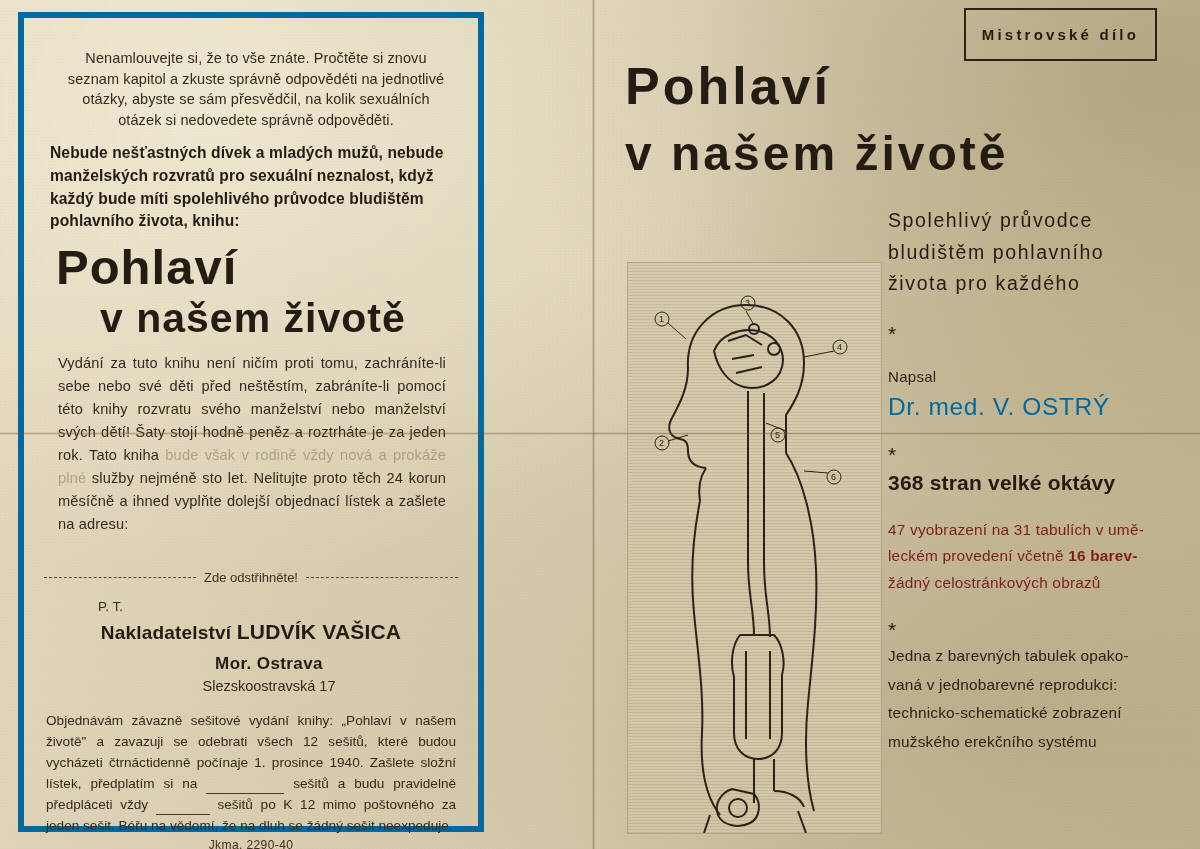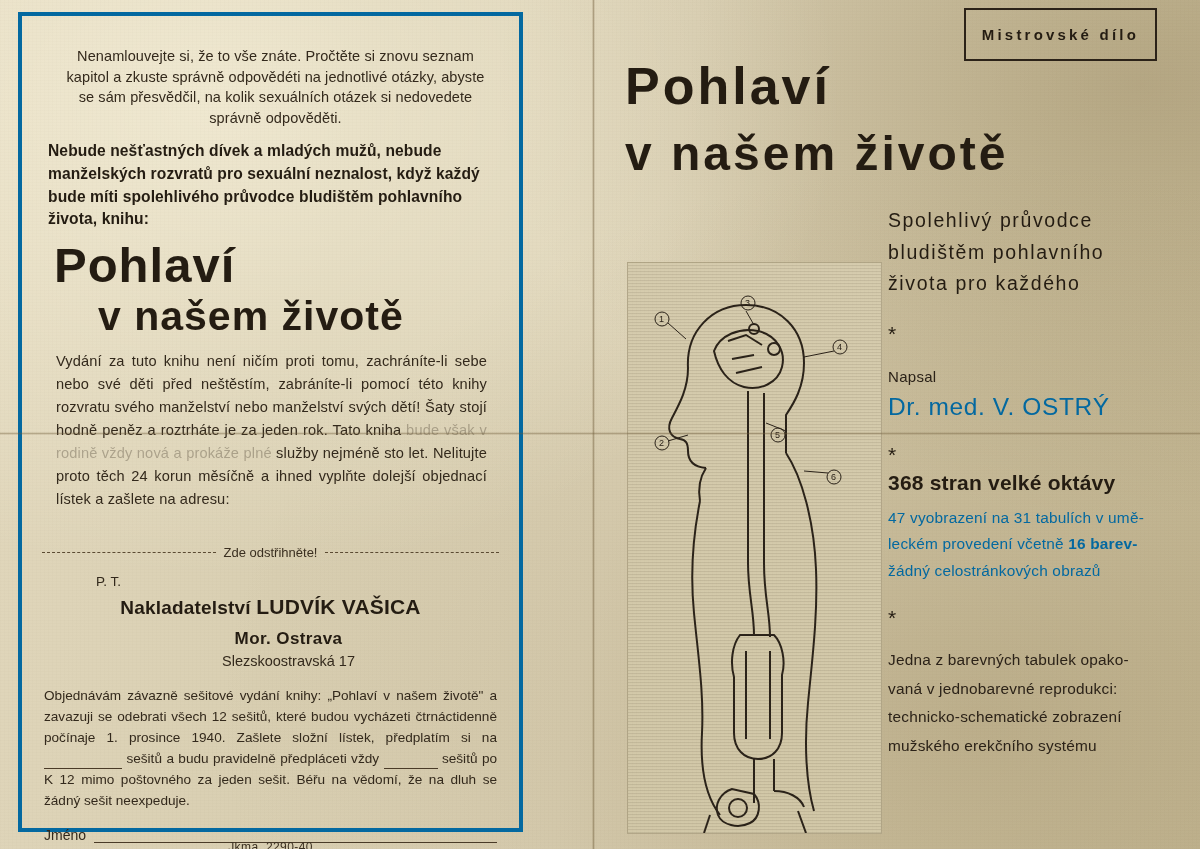--- a/index.html
+++ b/index.html
@@ -50,23 +50,23 @@
     height: 3px;
     background: linear-gradient(180deg, rgba(120,100,60,0) 0%, rgba(110,90,55,0.40) 50%, rgba(120,100,60,0) 100%);
     pointer-events: none;
   }
 
   
   .left-panel {
     position: absolute;
     left: 18px;
     top: 12px;
-    width: 505px;
+    width: 466px;
     height: 820px;
-    border: 4px solid #0369a1;
+    border: 6px solid #0369a1;
     box-sizing: border-box;
   }
   .lp-inner {
     position: absolute;
     left: 14px;
     right: 14px;
     top: 10px;
   }
   .para-top {
     font-size: 14.5px;
@@ -267,29 +267,29 @@
   .r-pages {
     font-size: 21px;
     font-weight: bold;
     margin-top: 4px;
     color: #241c12;
     letter-spacing: .2px;
   }
   .r-body {
     font-size: 15.4px;
     line-height: 1.72;
-    margin-top: 10px;
-    color: #0369a1;
+    margin-top: 22px;
+    color: #7f1d1d;
     letter-spacing: .2px;
   }
   .r-body b { font-weight: bold; }
   .r-body2 {
     font-size: 15.4px;
     line-height: 1.86;
-    margin-top: 16px;
+    margin-top: 0;
     color: #2b2218;
     letter-spacing: .2px;
   }
 
   
   .illus {
     position: absolute;
     left: 627px;
     top: 262px;
     width: 253px;

